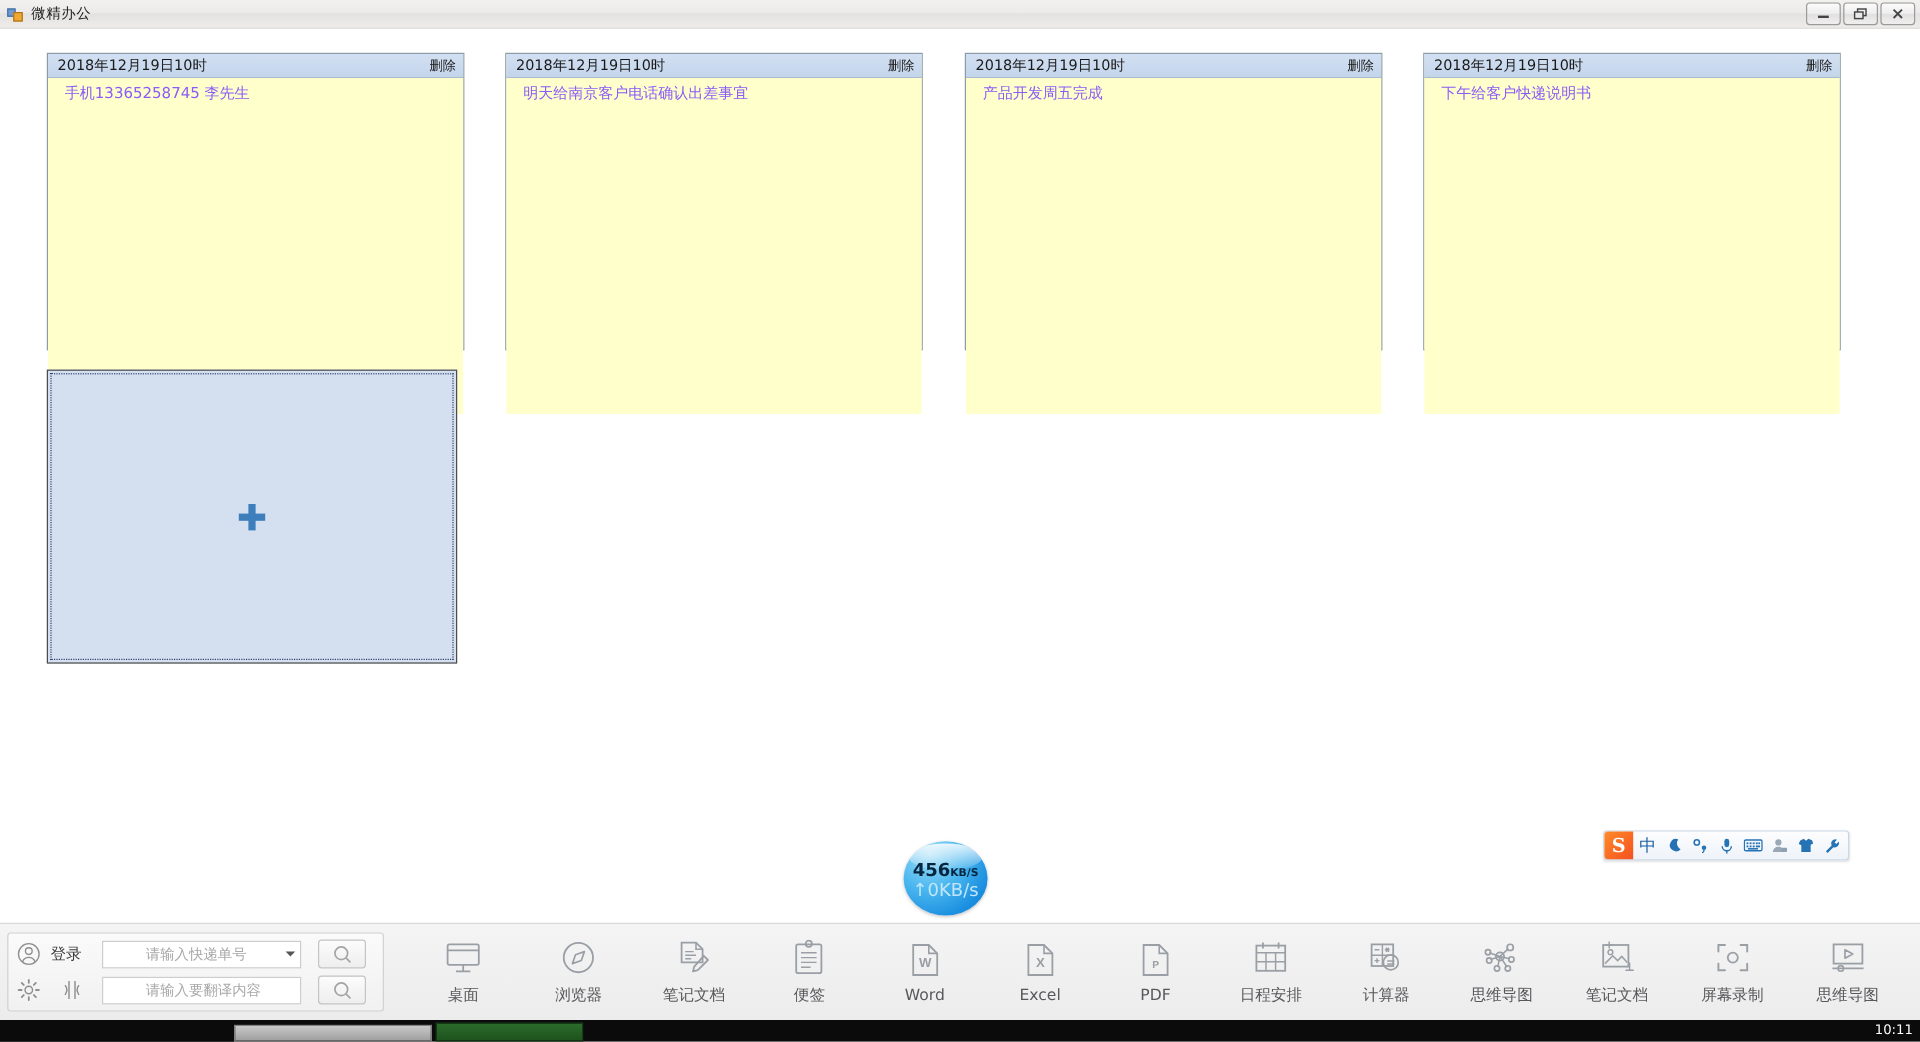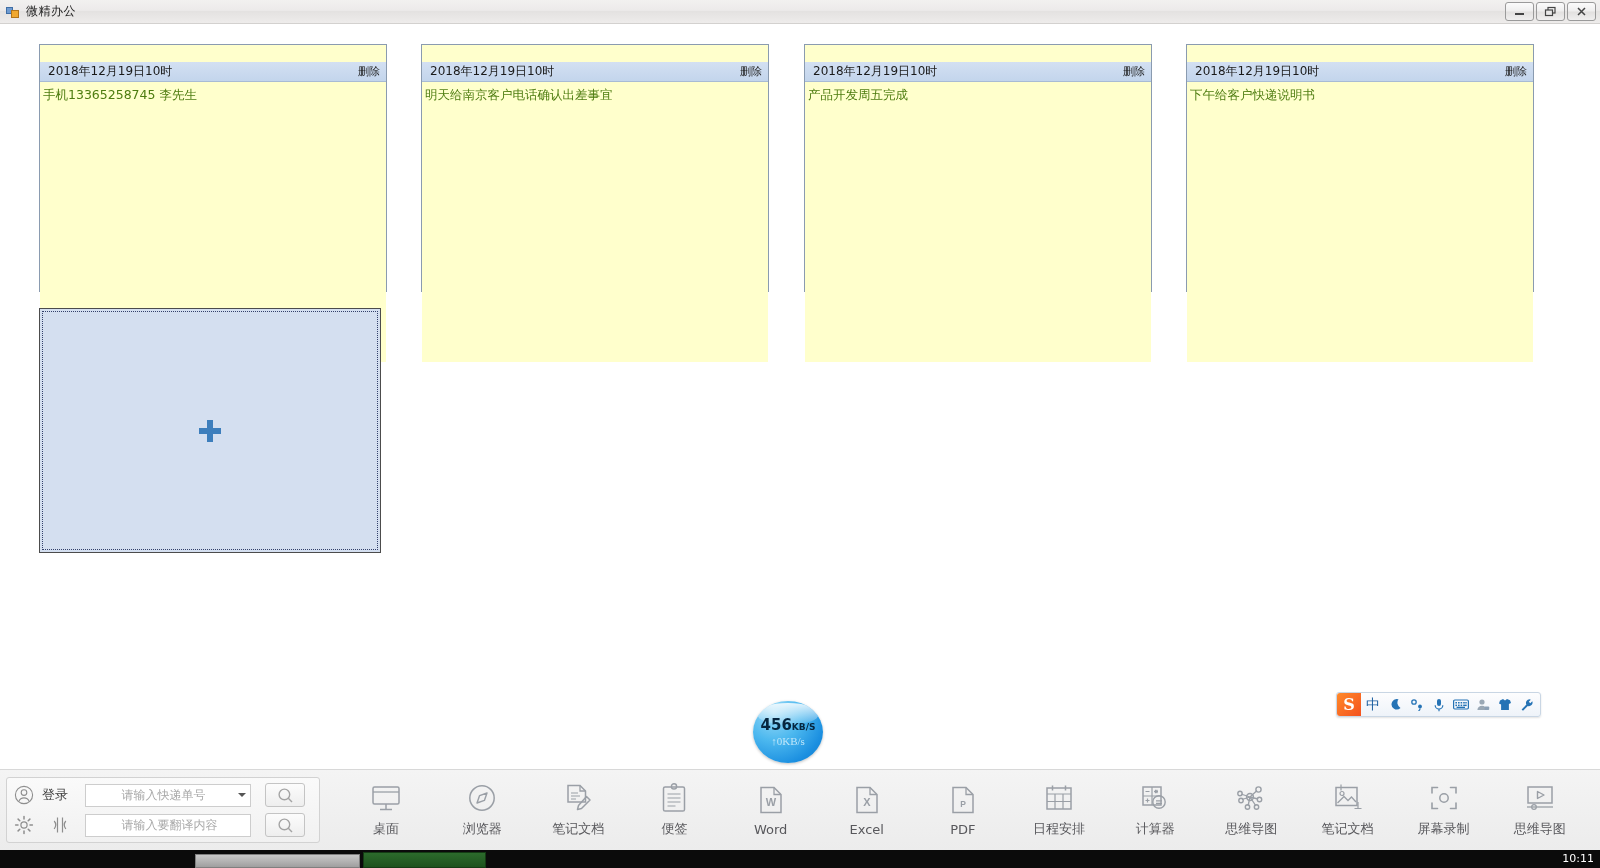--- a/index.html
+++ b/index.html
@@ -51,33 +51,32 @@
     width: 348px; height: 248px;
     border: 1px solid #8a9bb0;
     background: #ffffcc;
   }
   .note-head {
     height: 20px;
     background: linear-gradient(to bottom, #d3e0f2 0%, #c3d5ec 100%);
     border-bottom: 1px solid #a8bbd4;
     display: flex; align-items: center; justify-content: space-between;
     padding: 0 6px 0 8px;
-    margin-top: 17px;
   }
   .note-date {
     font-size: 12px; color: #1a1a1a;
     font-family: "DejaVu Sans","Liberation Sans",sans-serif;
   }
   .note-del {
     font-size: 11px; color: #1a1a1a; cursor: pointer;
     font-family: "DejaVu Sans","Liberation Sans",sans-serif;
   }
   .note-body {
-    padding: 4px 2px 0 3px;
-    font-size: 12.5px; color: #4d7c0f;
+    padding: 4px 2px 0 14px;
+    font-size: 12.5px; color: #8b5cf6;
     line-height: 17px;
     font-family: "DejaVu Sans","Liberation Sans",sans-serif;
     background: #ffffcc;
     height: 280px;
   }
 
   
   #addcard {
     position: absolute;
     left: 39px; top: 284px;
@@ -115,21 +114,21 @@
     position:absolute; left:4px; top:2px; width:62px; height:22px;
     border-radius: 50%;
     background: linear-gradient(to bottom, rgba(255,255,255,.85), rgba(255,255,255,.08));
   }
   #netspeed .txt {
     position:absolute; left:0; top:16px; width:70px; text-align:center;
     font-family:"DejaVu Sans","Liberation Sans",sans-serif;
   }
   #netspeed .down { font-size: 15px; font-weight:bold; color:#06263f; line-height:16px; }
   #netspeed .down span.u { font-size: 9px; font-weight:bold; }
-  #netspeed .up { font-size: 11px; color:#bfe6fa; line-height:13px;font-family:Liberation Serif, serif; }
+  #netspeed .up { font-size: 15px; color:#bfe6fa; line-height:13px; }
 
   
   #sogou {
     position:absolute; left:1336px; top:668px; height:25px;
     background: linear-gradient(to bottom,#fdfdfe 0%, #eef3f9 100%);
     border: 1px solid #c9d6e4; border-radius: 3px;
     display:flex; align-items:center; gap:2px; padding: 0 3px 0 0;
     box-shadow: 0 1px 2px rgba(0,0,0,.12);
   }
   #sogou .logo {

